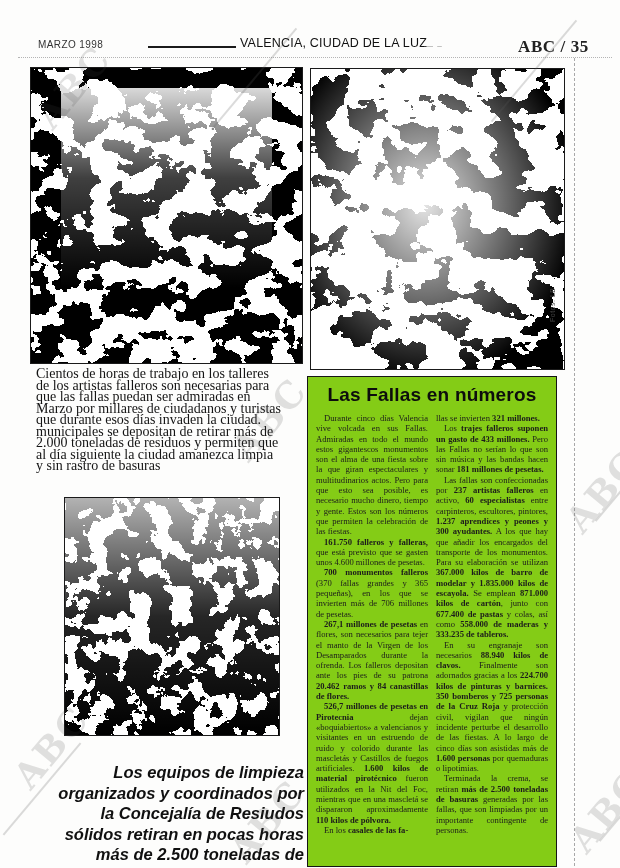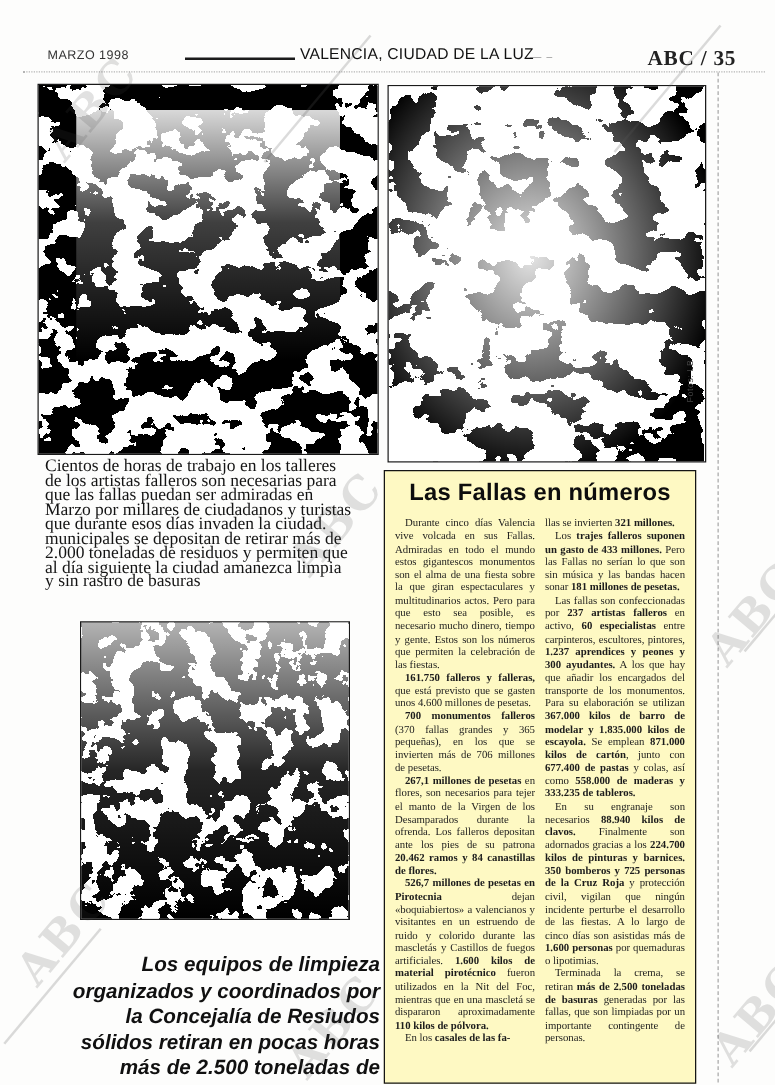--- a/index.html
+++ b/index.html
@@ -24,21 +24,21 @@
     transform:rotate(-90deg);transform-origin:left top;white-space:nowrap;
     font-family:"Liberation Sans",sans-serif;letter-spacing:.5px;}
   
   .caption-top{position:absolute;left:36px;top:368px;width:264px;text-align:left;
     font-size:14px;line-height:11.5px;color:#141414;}
   .caption-bottom{position:absolute;left:20px;top:762px;width:284px;text-align:right;
     font-family:"Liberation Sans",sans-serif;font-style:italic;font-weight:bold;
     font-size:16.5px;line-height:20.5px;color:#101010;}
   
   .fallas-box{position:absolute;left:307px;top:376px;width:250px;height:491px;
-    border:1.5px solid #151515;box-sizing:border-box;overflow:hidden;background:#fef9c3;}
+    border:1.5px solid #151515;box-sizing:border-box;overflow:hidden;background:#84cc16;}
   .fallas-title{margin:7px 4px 5px 4px;text-align:center;font-family:"Liberation Sans",sans-serif;
     font-weight:bold;font-size:19px;letter-spacing:.2px;color:#0d0d0d;}
   .fallas-cols{display:flex;gap:8px;padding:2px 8px 0 8px;}
   .fallas-col{flex:1;font-size:8.6px;line-height:10.3px;text-align:justify;color:#1c1c1c;}
   .fallas-col p{margin:0;text-indent:8px;}
   .fallas-col p.noindent{text-indent:0;}
   .fallas-col b{font-weight:bold;}
   
   .crease{position:absolute;left:574px;top:58px;height:808px;border-left:1px dashed #949494;opacity:.8;}
   .wm{position:absolute;font-family:"DejaVu Serif",serif;font-weight:bold;font-size:36px;

